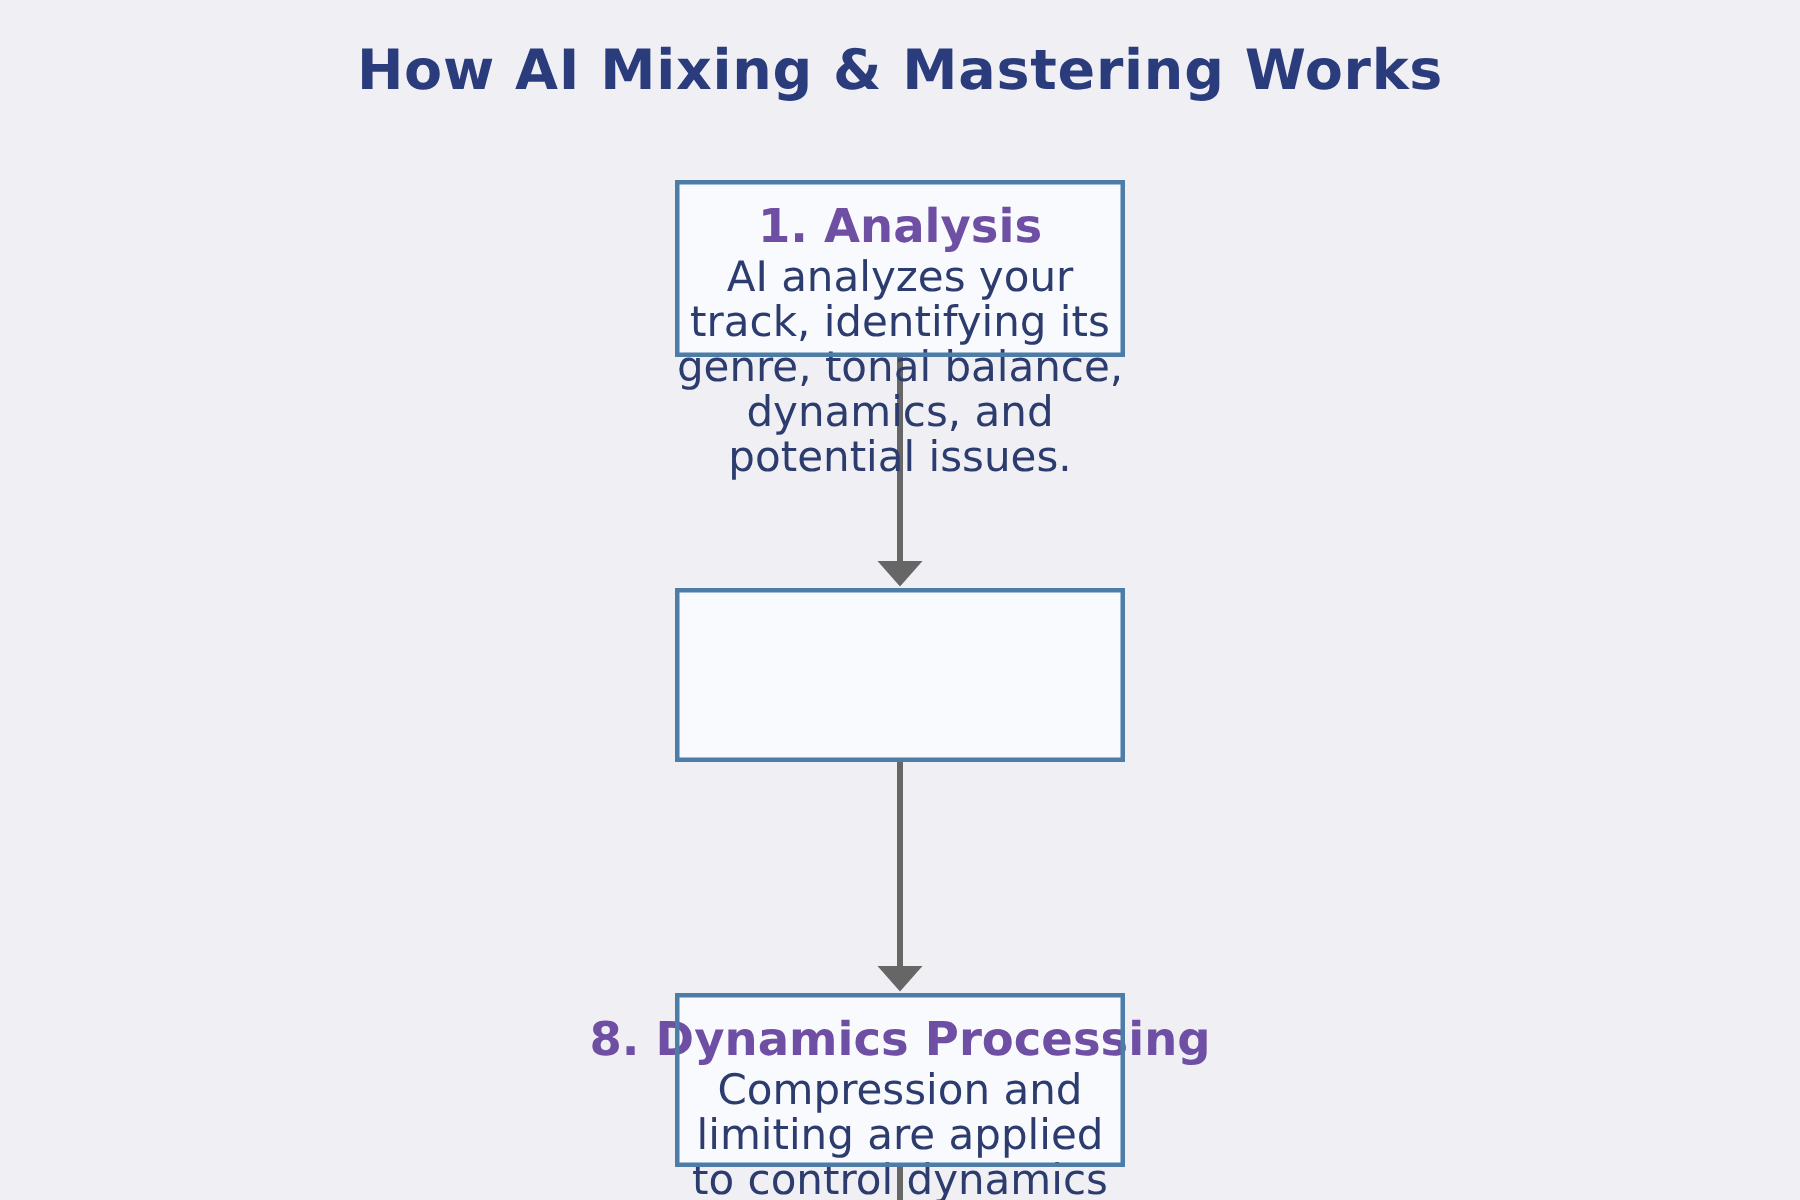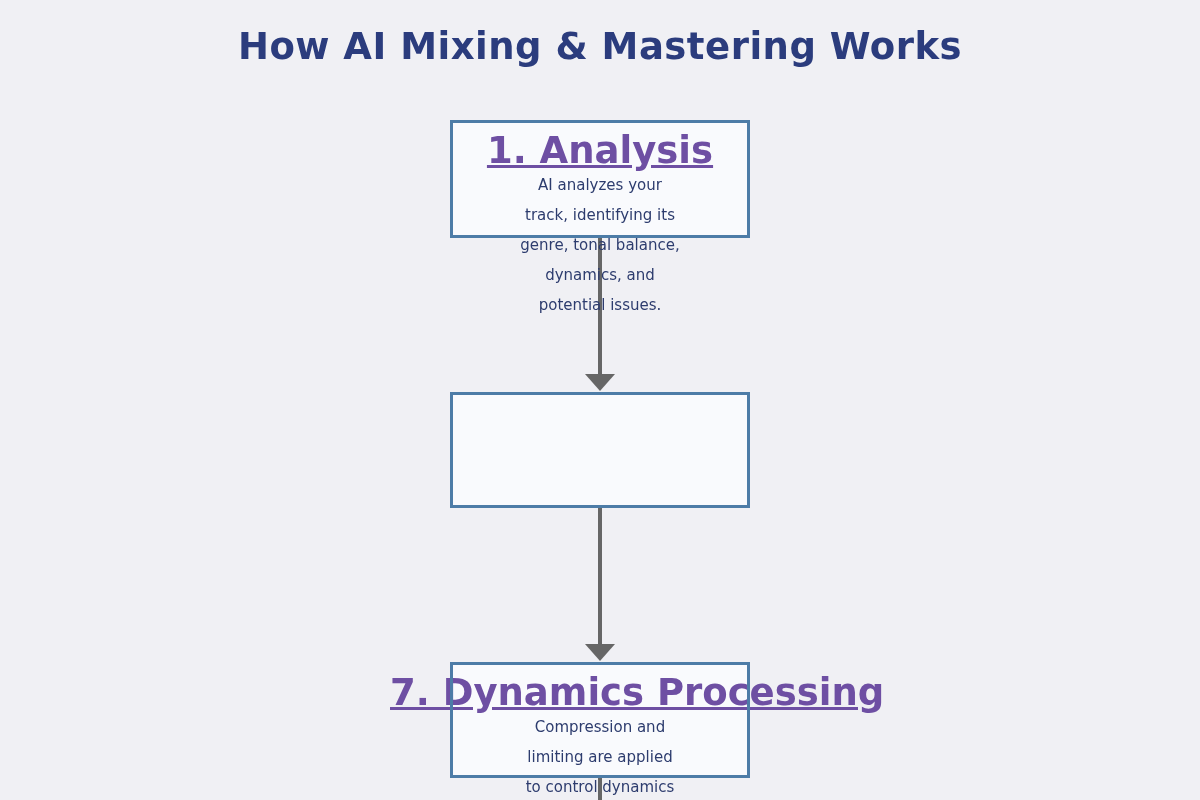--- a/index.html
+++ b/index.html
@@ -52,29 +52,28 @@
   }
   .node-text {
     position: absolute;
     left: -60px;
     top: 12px;
     width: 420px;
     text-align: center;
     z-index: 2;
   }
   .node-title {
-    font-size: 37px;
+    font-size: 31px;
     font-weight: bold;
     line-height: 38px;
     color: var(--node-title);
     white-space: nowrap;
-    text-decoration: underline;
   }
   .node-body {
-    font-size: 15px;
+    font-size: 28px;
     line-height: 30px;
     color: var(--body-text);
     white-space: pre-line;
   }
   .arrow-line {
     position: absolute;
     left: 598px;
     width: 4px;
     background: var(--arrow);
     z-index: 1;
@@ -120,21 +119,21 @@
   <div class="node" style="top:392px">
     <div class="node-fill" style="height:116px"></div>
     <div class="node-text">
     </div>
     <div class="node-borderline" style="height:116px"></div>
   </div>
 
   <div class="node" style="top:662px">
     <div class="node-fill" style="height:116px"></div>
     <div class="node-text">
-      <div class="node-title">7. Dynamics Processing</div>
+      <div class="node-title">8. Dynamics Processing</div>
       <div class="node-body">Compression and
 limiting are applied
 to control dynamics</div>
     </div>
     <div class="node-borderline" style="height:116px"></div>
   </div>
 
 </div>
 
 </body></html>

